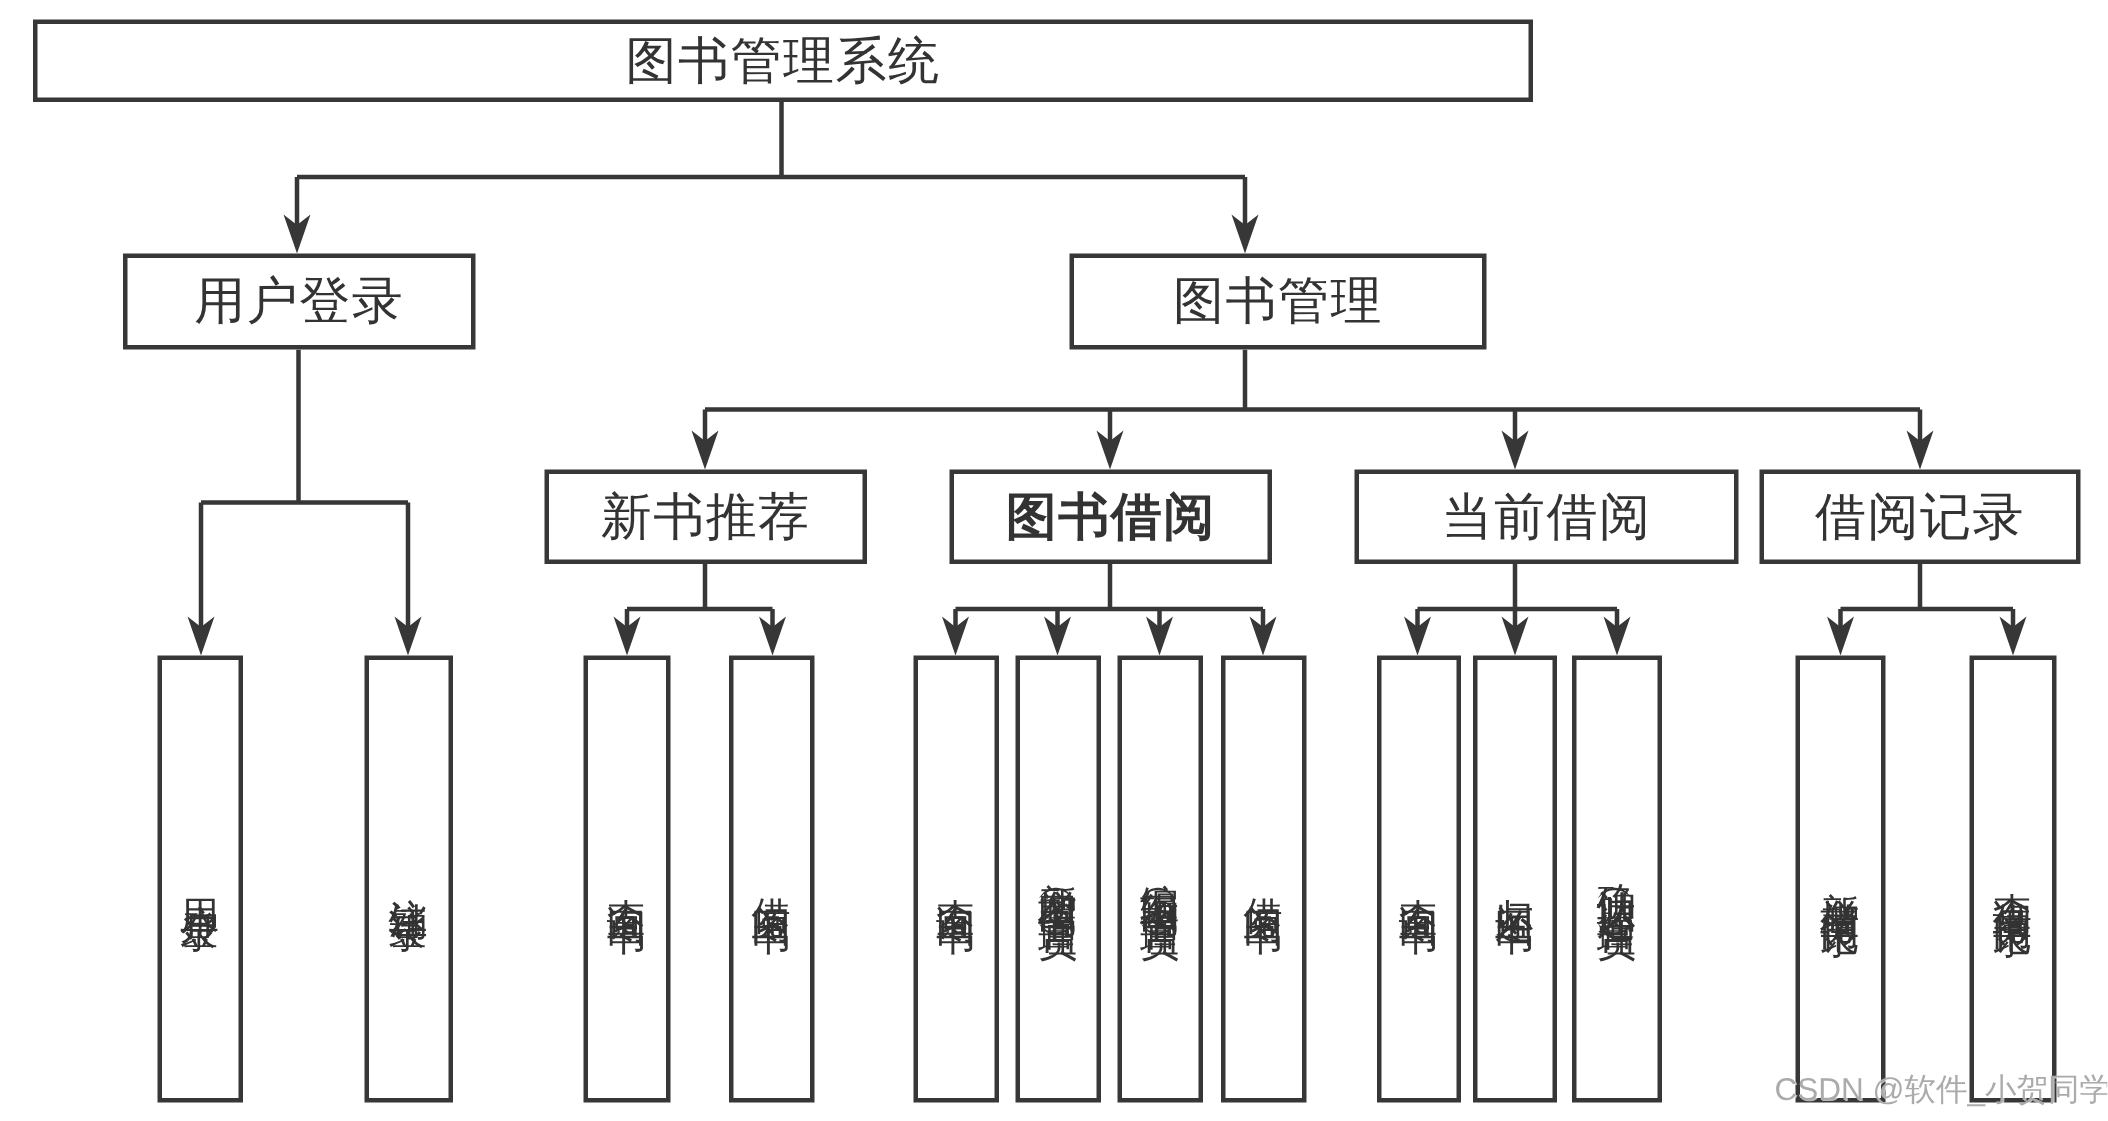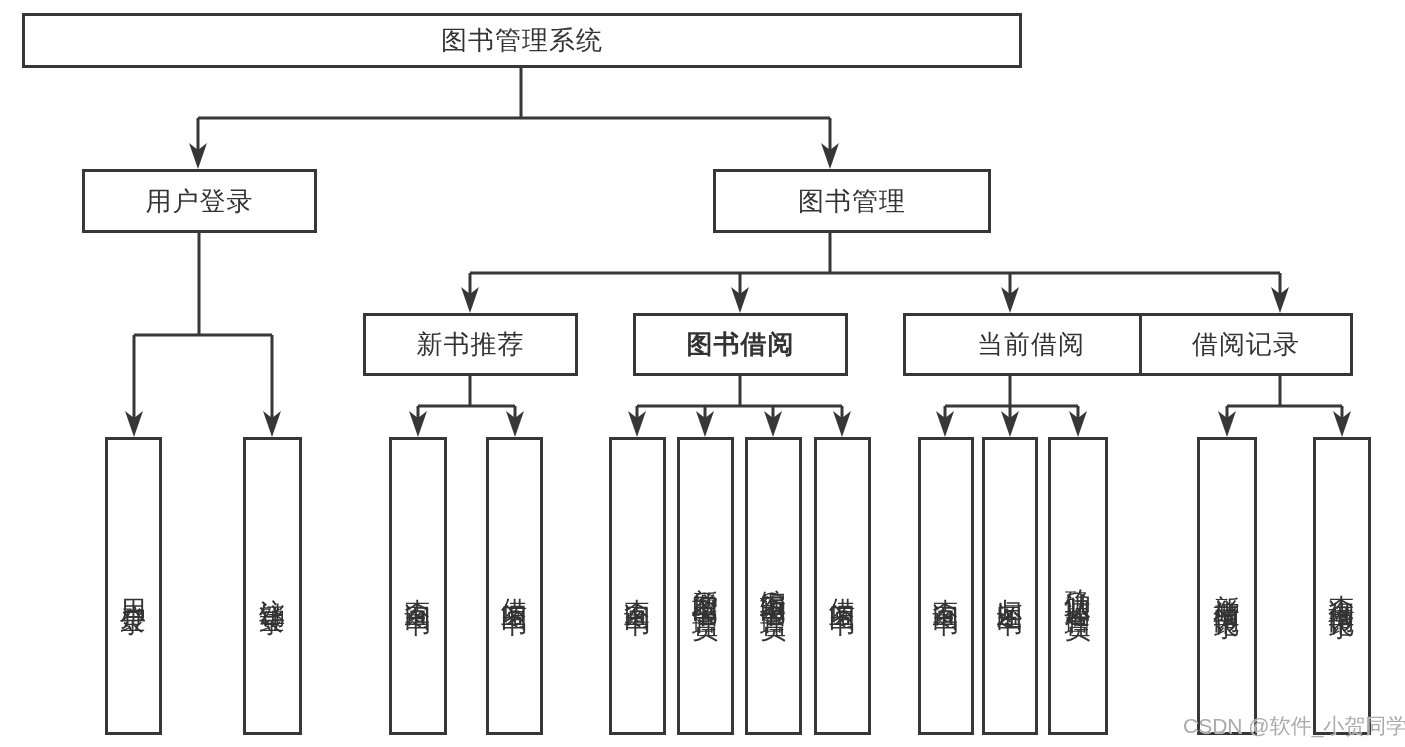--- a/index.html
+++ b/index.html
@@ -40,21 +40,21 @@
     position: absolute;
     background: var(--background);
     border: 3px solid var(--line);
     display: flex;
     align-items: center;
     justify-content: center;
     color: var(--text);
     z-index: 2;
   }
   .hnode {
-    font-size: 26px;
+    font-size: 34px;
     letter-spacing: 1px;
     white-space: nowrap;
   }
   .root  { left: 22px;  top: 13px;  width: 1000px; height: 55px; }
   .lvl2  { top: 169px; height: 64px; }
   .lvl3  { top: 313px; height: 63px; }
 
   .leaf {
     position: absolute;
     top: 437px;
@@ -142,21 +142,21 @@
 
   <div class="node lvl3 hnode" style="left:363px; width:215px;">
     <span>新书推荐</span>
   </div>
   <div class="node lvl3 hnode" style="left:633px; width:215px;font-weight:bold;">
     <span>图书借阅</span>
   </div>
   <div class="node lvl3 hnode" style="left:903px; width:256px;">
     <span>当前借阅</span>
   </div>
-  <div class="node lvl3 hnode" style="left:1139px; width:214px;align-items:center;">
+  <div class="node lvl3 hnode" style="left:1173px; width:214px;align-items:center;">
     <span>借阅记录</span>
   </div>
 
   <div class="leaf" style="left:105px; width:57px;">
     <span>用户登录</span>
   </div>
   <div class="leaf" style="left:243px; width:59px;">
     <span>注销登录</span>
   </div>
 

